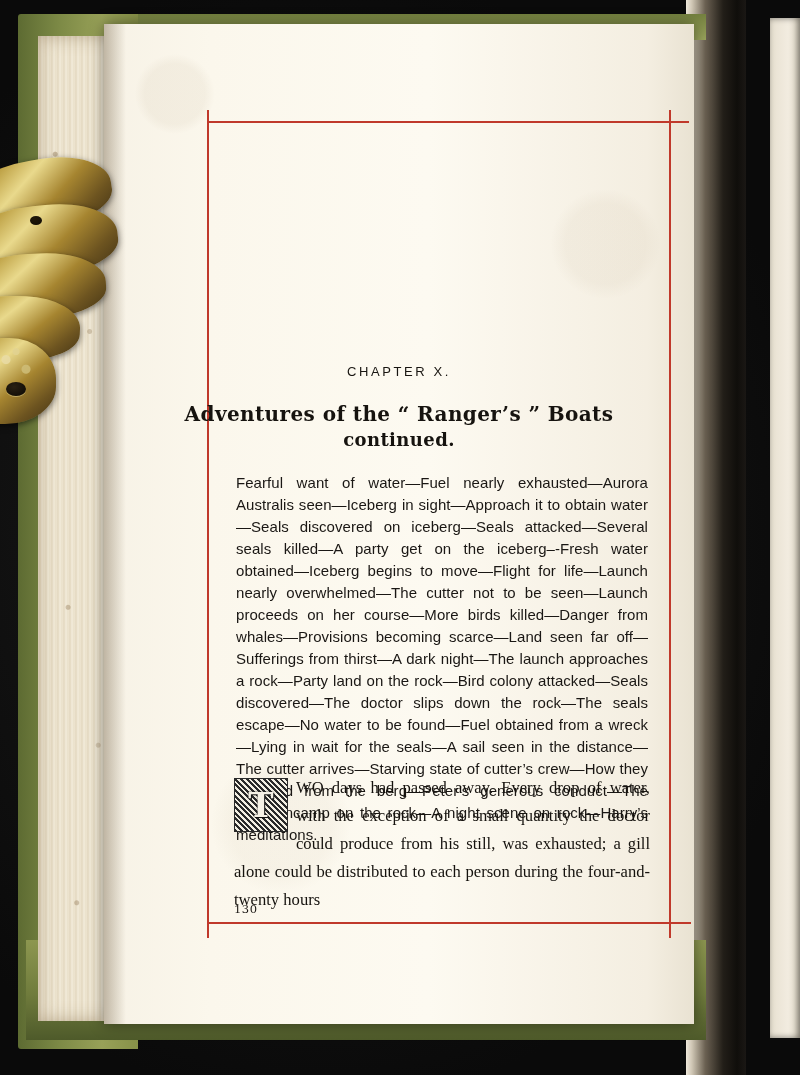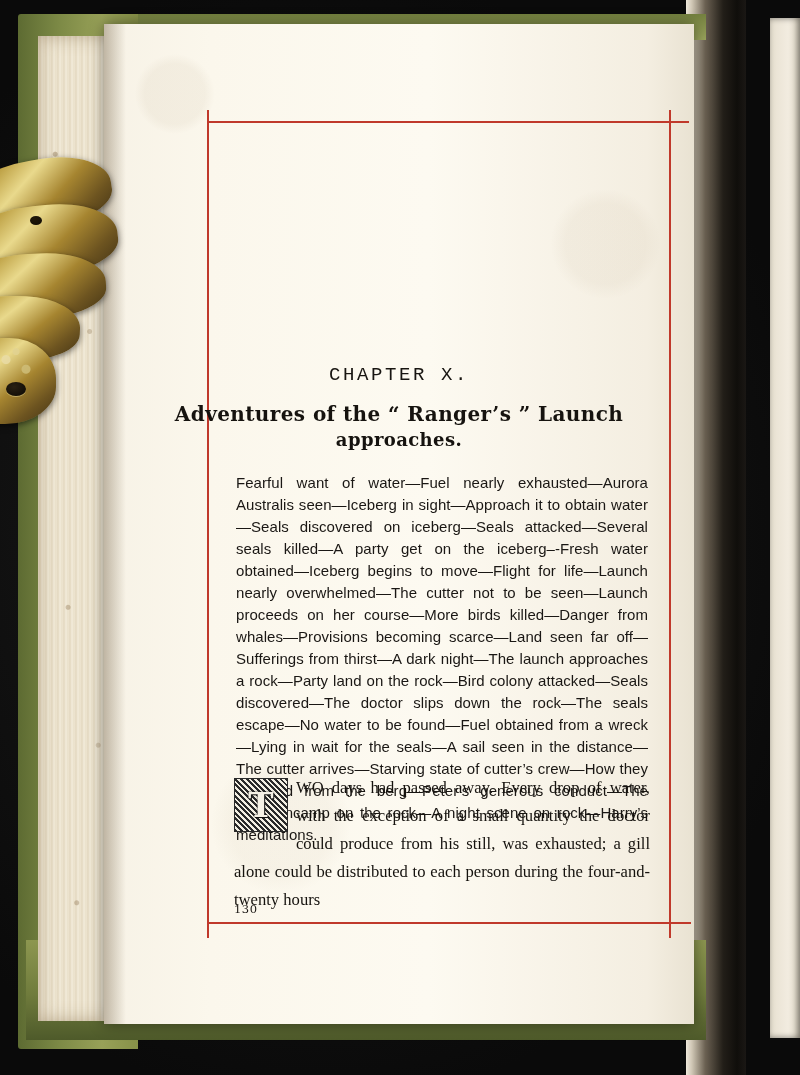--- a/index.html
+++ b/index.html
@@ -124,22 +124,22 @@
   .content {
     position: absolute;
     left: 104px; top: 24px; width: 590px; height: 1000px;
     color: #14110d;
   }
 
   .chapter-label {
     position: absolute;
     left: 0; top: 340px; width: 590px;
     text-align: center;
-    font-family: Liberation Mono, monospace;
-    font-size: 19px;
+    font-family: Liberation Sans, sans-serif;
+    font-size: 13px;
     letter-spacing: 2.6px;
     color: #181511;
   }
 
   .chapter-title {
     position: absolute;
     left: 40px; top: 378px; width: 510px;
     text-align: center;
     font-family: "DejaVu Serif", serif;
     font-weight: 700;
@@ -275,22 +275,22 @@
     <div class="rule rule-bottom"></div>
     <div class="rule rule-left"></div>
     <div class="rule rule-right"></div>
   </div>
 
   <div class="content">
 
     <div class="chapter-label">CHAPTER X.</div>
 
     <div class="chapter-title">
-      <span>Adventures of the “ Ranger’s ” Launch</span>
-      <span class="ln2">approaches.</span>
+      <span>Adventures of the “ Ranger’s ” Boats</span>
+      <span class="ln2">continued.</span>
     </div>
 
     <div class="synopsis">Fearful want of water—Fuel nearly exhausted—Aurora Australis seen—Iceberg in sight—Approach it to obtain water—Seals discovered on iceberg—Seals attacked—Several seals killed—A party get on the iceberg–-Fresh water obtained—Iceberg begins to move—Flight for life—Launch nearly overwhelmed—The cutter not to be seen—Launch proceeds on her course—More birds killed—Danger from whales—Provisions becoming scarce—Land seen far off—Sufferings from thirst—A dark night—The launch approaches a rock—Party land on the rock—Bird colony attacked—Seals discovered—The doctor slips down the rock—The seals escape—No water to be found—Fuel obtained from a wreck—Lying in wait for the seals—A sail seen in the distance—The cutter arrives—Starving state of cutter’s crew—How they escaped from the berg—Peter’s generous conduct—The party encamp on the rock—A night scene on rock—Harry’s meditations.</div>
 
     <div class="body-text">
       <span class="dropcap">
         <span>T</span>
       </span><span>WO days had passed away.  Every drop of water, with the exception of a small quantity the doctor could produce from his still, was exhausted; a gill alone could be distributed to each person during the four-and-twenty hours</span>
     </div>
 

